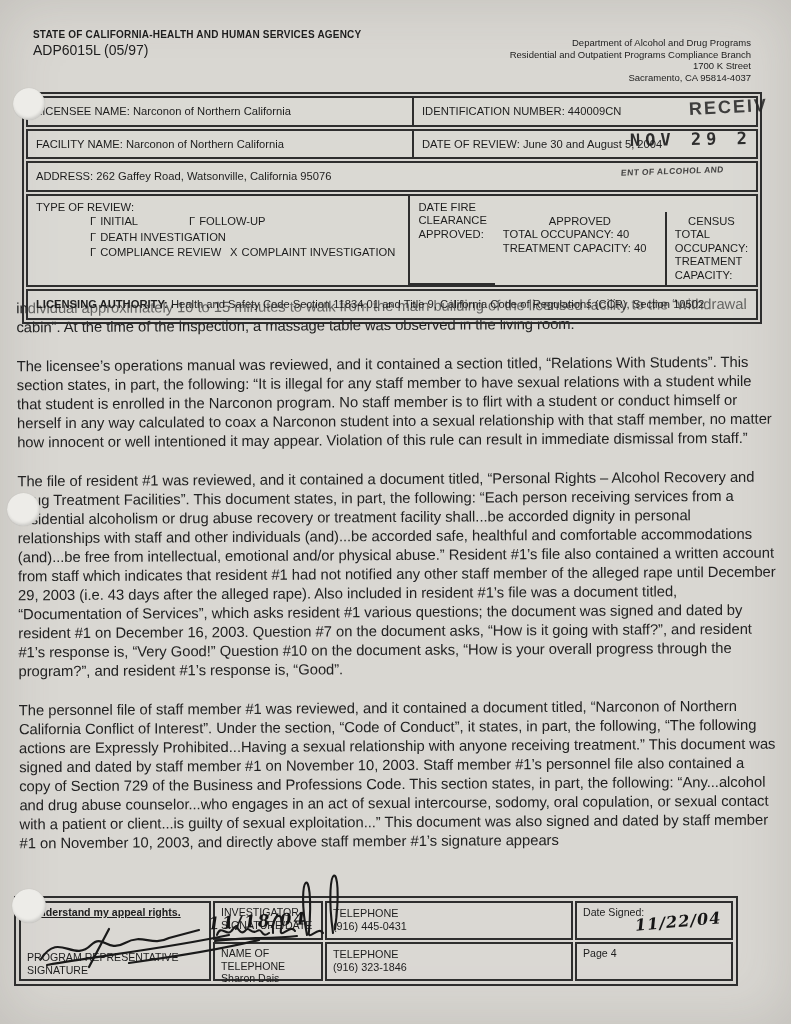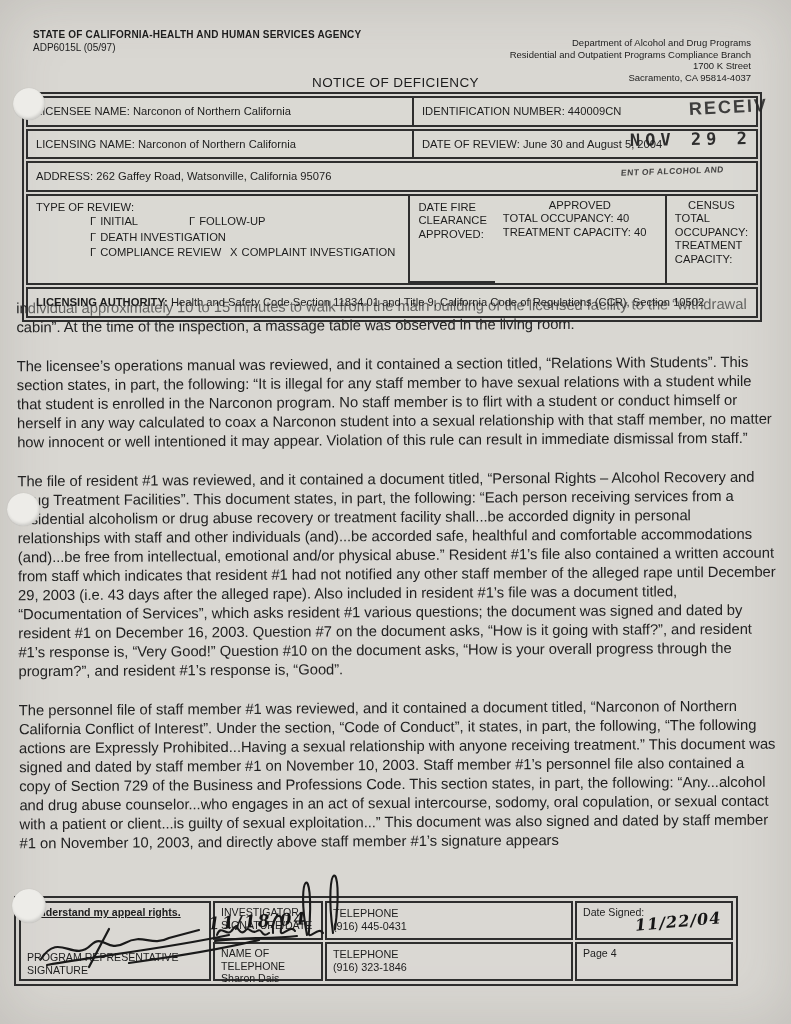--- a/index.html
+++ b/index.html
@@ -1,35 +1,35 @@
 <!DOCTYPE html>
 <html><head>
 <meta charset="utf-8">
 <style>
   html,body{margin:0;padding:0;background:#b9b7b2;}
   .page{position:relative;width:791px;height:1024px;background:#d9d7d2;overflow:hidden;
         font-family:"Liberation Sans",sans-serif;color:#1d1d1d;
         box-shadow:inset 0 0 60px rgba(90,85,75,.18);}
   
   .agency{position:absolute;left:33px;top:29px;font-size:10px;font-weight:bold;letter-spacing:.2px;}
-  .formnum{position:absolute;left:33px;top:42px;font-size:10px;}
+  .formnum{position:absolute;left:33px;top:42px;font-size:14px;}
   .dept{position:absolute;right:40px;top:37px;text-align:right;font-size:9.5px;line-height:11.5px;}
   .doc-title{position:absolute;left:0;right:0;top:75px;text-align:center;font-size:13.5px;letter-spacing:.4px;}
   
   .itable{position:absolute;left:22px;top:92px;width:740px;border:2px solid #2e2e2e;padding:2px;box-sizing:border-box;z-index:2;}
   .trow{border:2px solid #2e2e2e;margin-bottom:2px;display:flex;font-size:11.2px;line-height:13.5px;background:rgba(222,220,215,.35);}
   .trow:last-child{margin-bottom:0;}
   .lc{width:386px;border-right:2px solid #2e2e2e;padding:7px 8px 6px;box-sizing:border-box;}
   .rc{flex:1;padding:7px 8px 6px;box-sizing:border-box;}
   .full{width:100%;padding:7px 8px 6px;box-sizing:border-box;}
   .lc4{width:386px;border-right:2px solid #2e2e2e;box-sizing:border-box;padding:4px 12px 4px 0;}
   .rc4{flex:1;display:flex;padding:0;box-sizing:border-box;}
   .fire{border-bottom:2px solid #2e2e2e;padding:5px 8px 4px;}
   .caps{display:flex;flex:1;}
-  .capcell{padding:3px 8px 17px;box-sizing:border-box;}
+  .capcell{padding:3px 8px 3px;box-sizing:border-box;margin-top:16px;}
   .approved{width:172px;border-right:2px solid #2e2e2e;}
   .census{flex:1;}
   .capcell .cap-title{text-align:center;}
   .type-label{padding:1px 8px 0;}
   .opt-line{padding-left:62px;line-height:15.5px;}
   .opt{display:inline-block;white-space:nowrap;}
   .ow1{width:96px;}
   .ow2{width:137px;}
   .mark{display:inline-block;margin-right:4px;}
   .auth-label{font-weight:bold;}
@@ -66,40 +66,39 @@
 <div class="page">
 
   <div class="agency">STATE OF CALIFORNIA-HEALTH AND HUMAN SERVICES AGENCY</div>
   <div class="formnum">ADP6015L (05/97)</div>
   <div class="dept">
     <div>Department of Alcohol and Drug Programs</div>
     <div>Residential and Outpatient Programs Compliance Branch</div>
     <div>1700 K Street</div>
     <div>Sacramento, CA 95814-4037</div>
   </div>
-  <div class="doc-title">NOTICE OF DEFICIENCY</div>
 
   <div class="stamp1">RECEIV</div>
   <div class="stamp2">NOV 29 2</div>
   <div class="stamp3">ENT OF ALCOHOL AND</div>
 
   <div class="itable">
     <div class="trow">
       <div class="lc">
         <span>LICENSEE NAME:</span>
         <span>Narconon of Northern California</span>
       </div>
       <div class="rc">
         <span>IDENTIFICATION NUMBER:</span>
         <span>440009CN</span>
       </div>
     </div>
     <div class="trow">
       <div class="lc">
-        <span>LICENSING NAME:</span>
+        <span>FACILITY NAME:</span>
         <span>Narconon of Northern California</span>
       </div>
       <div class="rc">
         <span>DATE OF REVIEW:</span>
         <span>June 30 and August 5, 2004</span>
       </div>
     </div>
     <div class="trow">
       <div class="full">
         <span>ADDRESS:</span>

